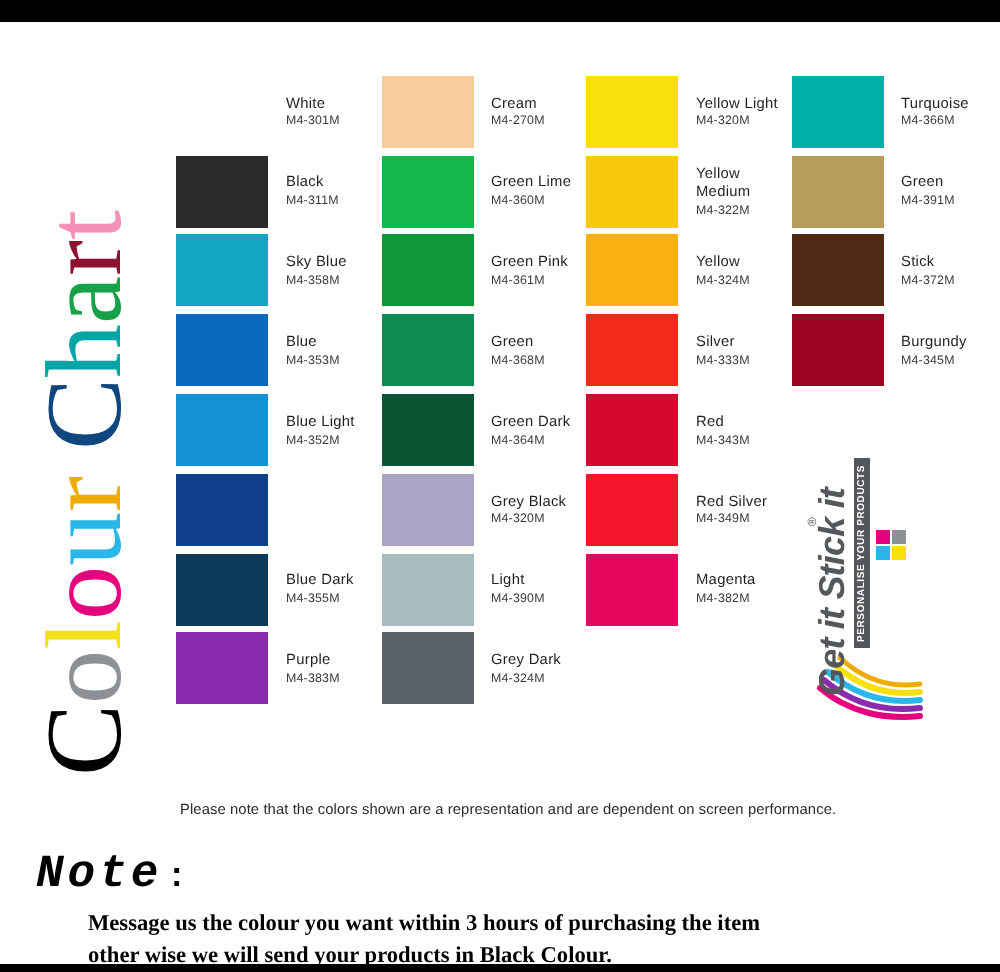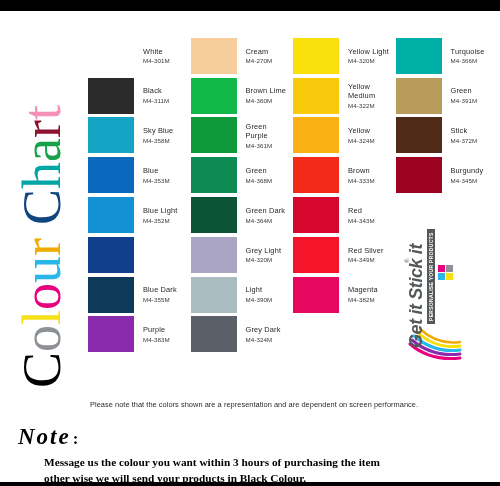--- a/index.html
+++ b/index.html
@@ -103,21 +103,21 @@
   
   .disclaim{
     position:absolute;left:90px;top:400px;width:404px;
     font-size:7.4px;color:#2b2b2b;text-align:left;
     letter-spacing:.05px;
   }
 
   
   .note-wrap{position:absolute;left:18px;top:424px;width:470px;}
   .note-head{
-    font-family:Liberation Serif, serif;
+    font-family:Liberation Mono, monospace;
     font-size:23px;font-weight:bold;font-style:italic;
     color:#000;letter-spacing:2px;
     display:flex;align-items:baseline;
   }
   .note-head .colon{
     font-size:17px;font-style:normal;font-weight:bold;letter-spacing:0;margin-left:2px;
   }
   .note-body{
     margin-top:4px;margin-left:26px;
     font-family:"Liberation Serif", serif;
@@ -182,21 +182,21 @@
       <div class="cell">
         <div class="swatch" style="background: rgb(43, 43, 43);"></div>
         <div class="lbl">
           <div class="nm">Black</div>
           <div class="cd">M4-311M</div>
         </div>
       </div>
       <div class="cell">
         <div class="swatch" style="background: rgb(18, 184, 74);"></div>
         <div class="lbl">
-          <div class="nm">Brown Lime</div>
+          <div class="nm">Green Lime</div>
           <div class="cd">M4-360M</div>
         </div>
       </div>
       <div class="cell">
         <div class="swatch" style="background: rgb(249, 201, 11);"></div>
         <div class="lbl">
           <div class="nm">Yellow Medium</div>
           <div class="cd">M4-322M</div>
         </div>
       </div>
@@ -210,21 +210,21 @@
       <div class="cell">
         <div class="swatch" style="background: rgb(20, 165, 196);"></div>
         <div class="lbl">
           <div class="nm">Sky Blue</div>
           <div class="cd">M4-358M</div>
         </div>
       </div>
       <div class="cell">
         <div class="swatch" style="background: rgb(16, 153, 58);"></div>
         <div class="lbl">
-          <div class="nm">Green Purple</div>
+          <div class="nm">Green Pink</div>
           <div class="cd">M4-361M</div>
         </div>
       </div>
       <div class="cell">
         <div class="swatch" style="background: rgb(249, 176, 18);"></div>
         <div class="lbl">
           <div class="nm">Yellow</div>
           <div class="cd">M4-324M</div>
         </div>
       </div>
@@ -245,21 +245,21 @@
       <div class="cell">
         <div class="swatch" style="background: rgb(14, 138, 83);"></div>
         <div class="lbl">
           <div class="nm">Green</div>
           <div class="cd">M4-368M</div>
         </div>
       </div>
       <div class="cell">
         <div class="swatch" style="background: rgb(244, 42, 24);"></div>
         <div class="lbl">
-          <div class="nm">Brown</div>
+          <div class="nm">Silver</div>
           <div class="cd">M4-333M</div>
         </div>
       </div>
       <div class="cell">
         <div class="swatch" style="background: rgb(156, 3, 32);"></div>
         <div class="lbl">
           <div class="nm">Burgundy</div>
           <div class="cd">M4-345M</div>
         </div>
       </div>
@@ -284,21 +284,21 @@
           <div class="cd">M4-343M</div>
         </div>
       </div>
       <div class="cell"></div>
       <div class="cell">
         <div class="swatch" style="background: rgb(16, 63, 140);"></div>
       </div>
       <div class="cell">
         <div class="swatch" style="background: rgb(170, 165, 196);"></div>
         <div class="lbl">
-          <div class="nm">Grey Light</div>
+          <div class="nm">Grey Black</div>
           <div class="cd">M4-320M</div>
         </div>
       </div>
       <div class="cell">
         <div class="swatch" style="background: rgb(245, 21, 43);"></div>
         <div class="lbl">
           <div class="nm">Red Silver</div>
           <div class="cd">M4-349M</div>
         </div>
       </div>

